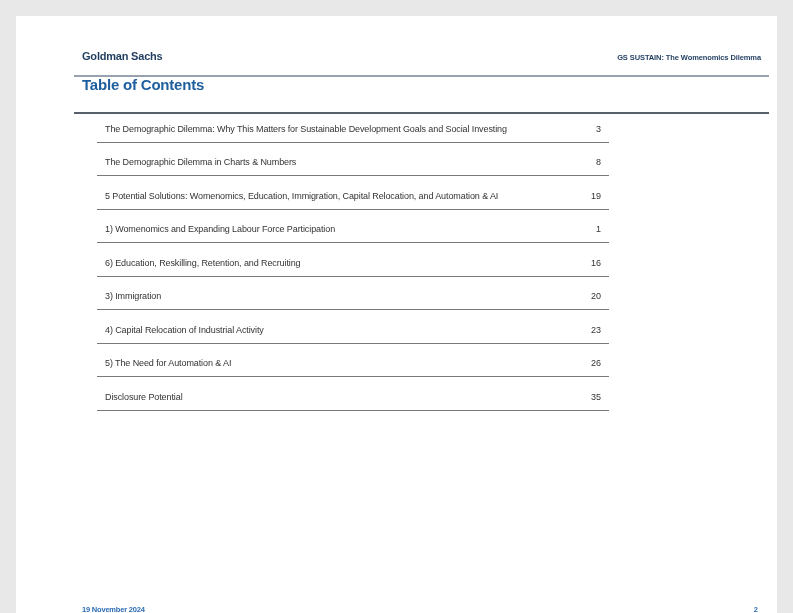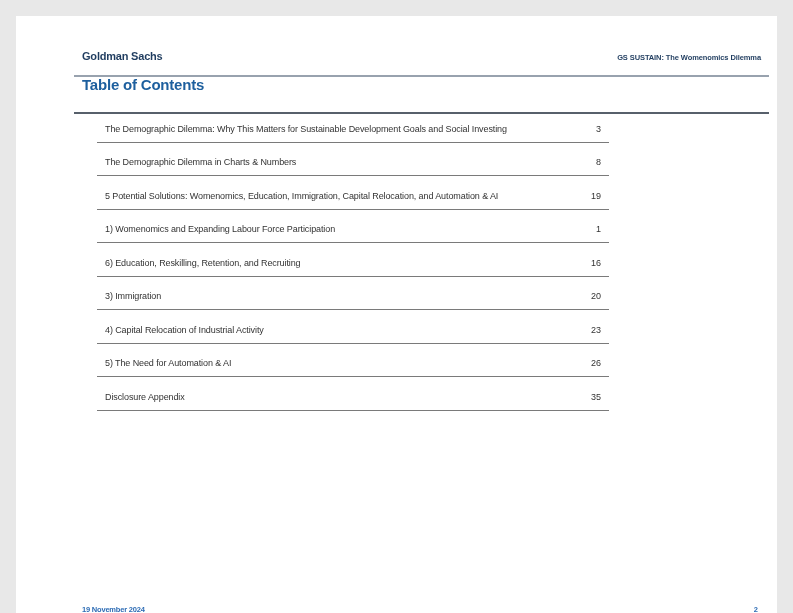--- a/index.html
+++ b/index.html
@@ -154,21 +154,21 @@
     </div>
     <div class="toc-row">
       <span class="toc-title">4) Capital Relocation of Industrial Activity</span>
       <span class="toc-page">23</span>
     </div>
     <div class="toc-row">
       <span class="toc-title">5) The Need for Automation &amp; AI</span>
       <span class="toc-page">26</span>
     </div>
     <div class="toc-row">
-      <span class="toc-title">Disclosure Appendix</span>
+      <span class="toc-title">Disclosure Potential</span>
       <span class="toc-page">35</span>
     </div>
   </div>
 
   <div class="footer">
     <span class="footer-date">19 November 2024</span>
     <span class="footer-page">2</span>
   </div>
 
 </div>

